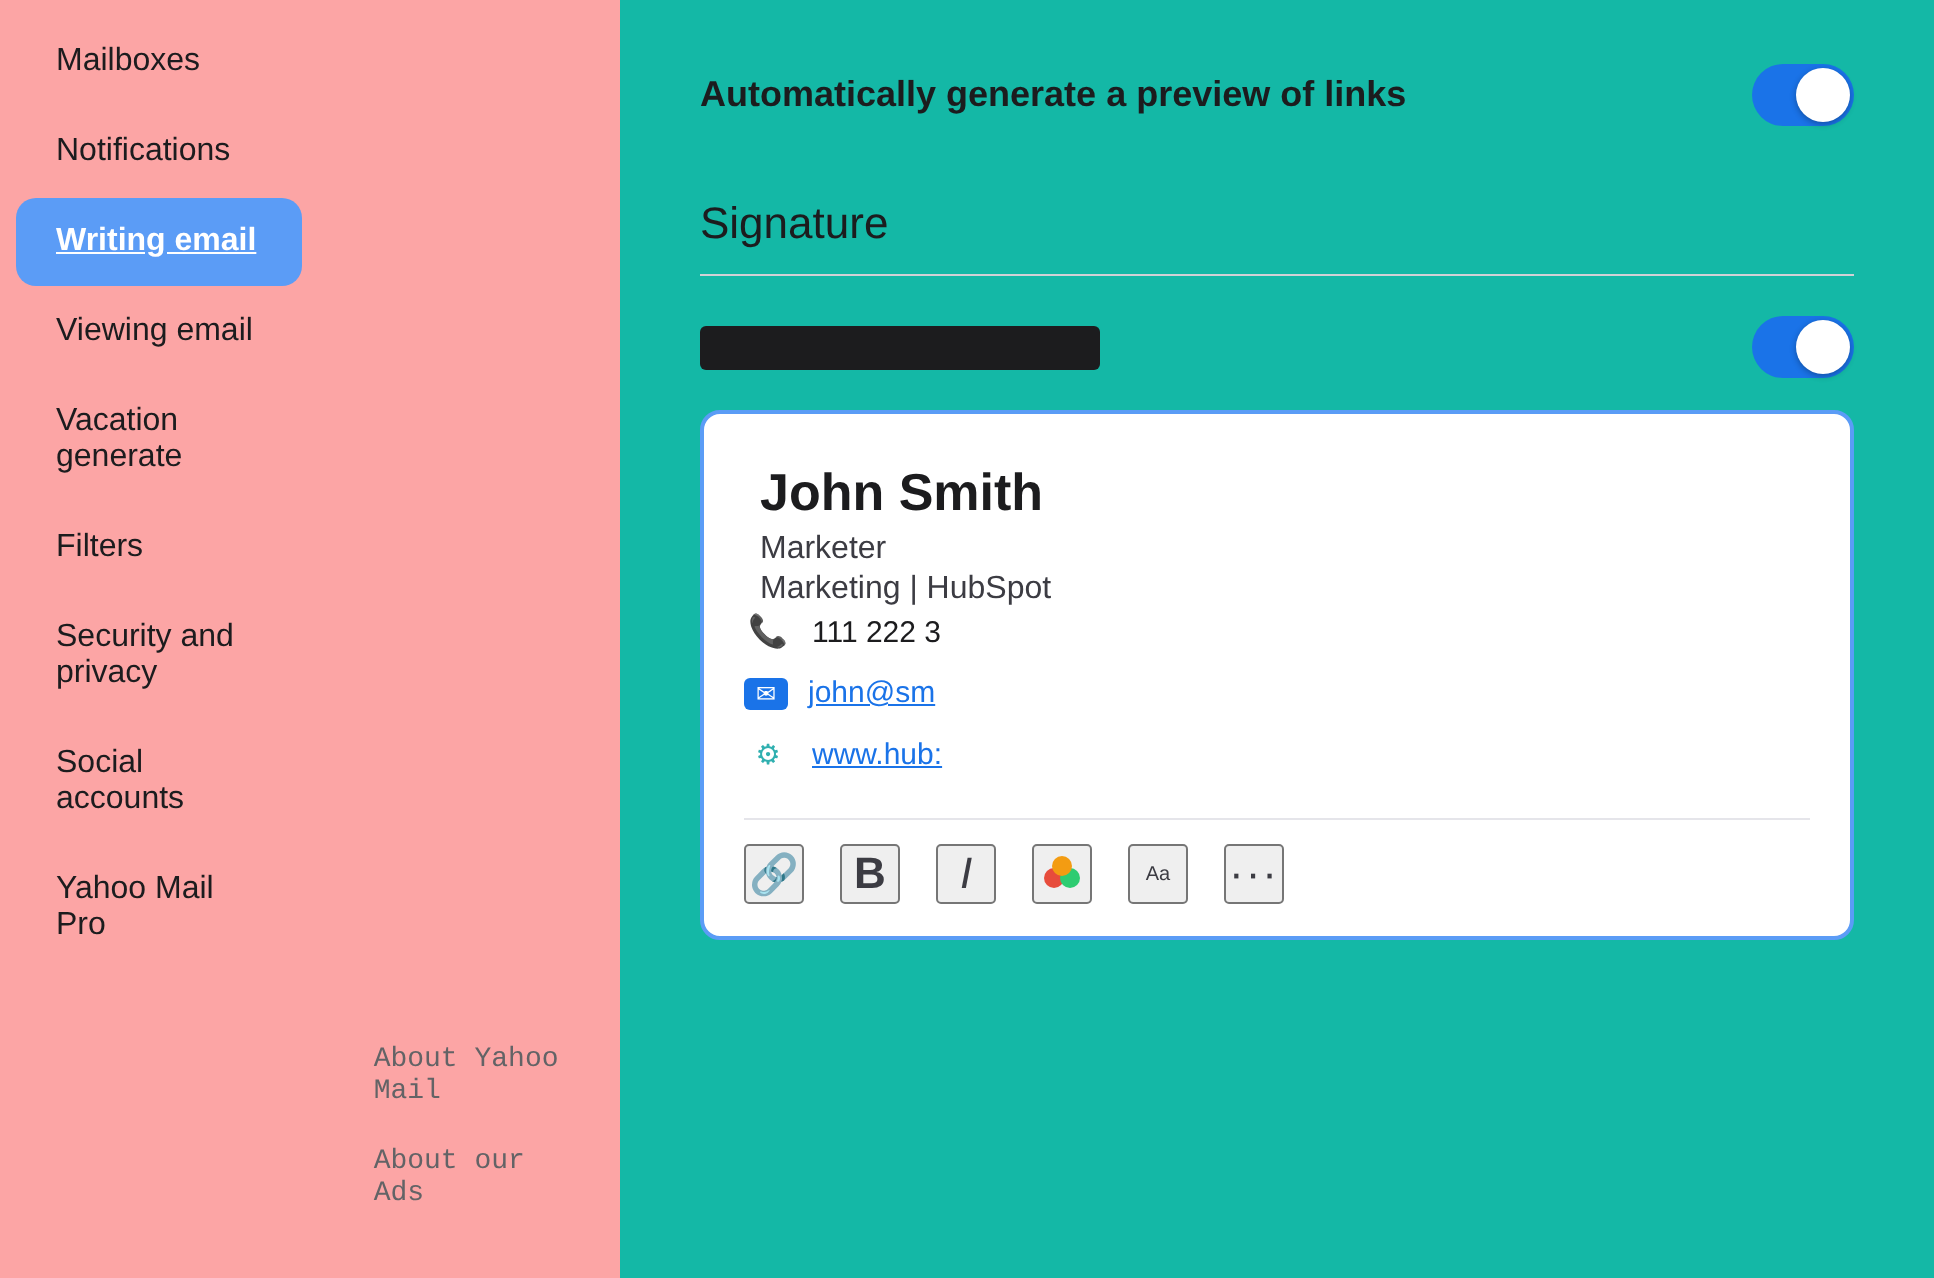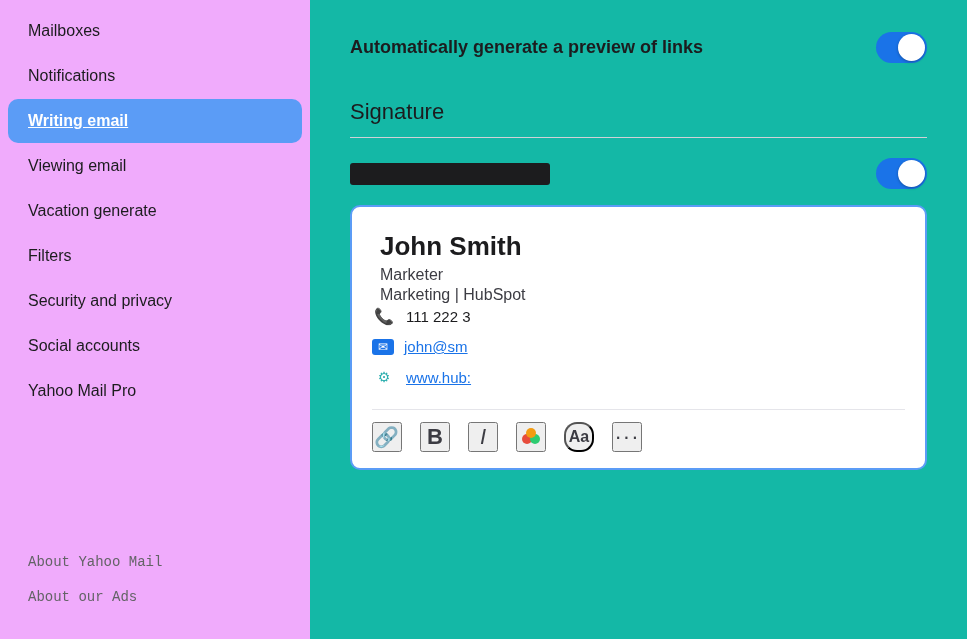--- a/index.html
+++ b/index.html
@@ -9,23 +9,23 @@
       display: flex;
       height: 639px;
       width: 967px;
       overflow: hidden;
     }
 
     
     .sidebar {
       width: 310px;
       min-width: 310px;
-      background: #f0abfc;
-      display: flex;
-      flex-direction: column;
+      background: #fca5a5;
+      display: flex;
+      flex-direction: row;
       padding: 8px 0;
       height: 100%;
     }
 
     .sidebar-item {
       display: flex;
       align-items: center;
       padding: 13px 20px;
       font-size: 16px;
       color: #1c1c1e;
@@ -325,18 +325,18 @@
       <button class="toolbar-btn toolbar-btn-italic">
           <i>I</i>
         </button>
       <button class="toolbar-btn">
         <svg width="24" height="24" viewBox="0 0 24 24">
           <circle cx="8" cy="14" r="5" fill="#e74c3c"></circle>
           <circle cx="16" cy="14" r="5" fill="#2ecc71"></circle>
           <circle cx="12" cy="8" r="5" fill="#f39c12"></circle>
         </svg>
       </button>
-      <button class="toolbar-btn" style="font-size:16px;font-weight:700;border-radius:13px;">Aa</button>
+      <button class="toolbar-btn" style="font-size:10px;font-weight:400;">Aa</button>
       <button class="toolbar-btn" style="font-size:22px;letter-spacing:1px;">···</button>
     </div>
   </div>
 
 </main>
 
 </body></html>

